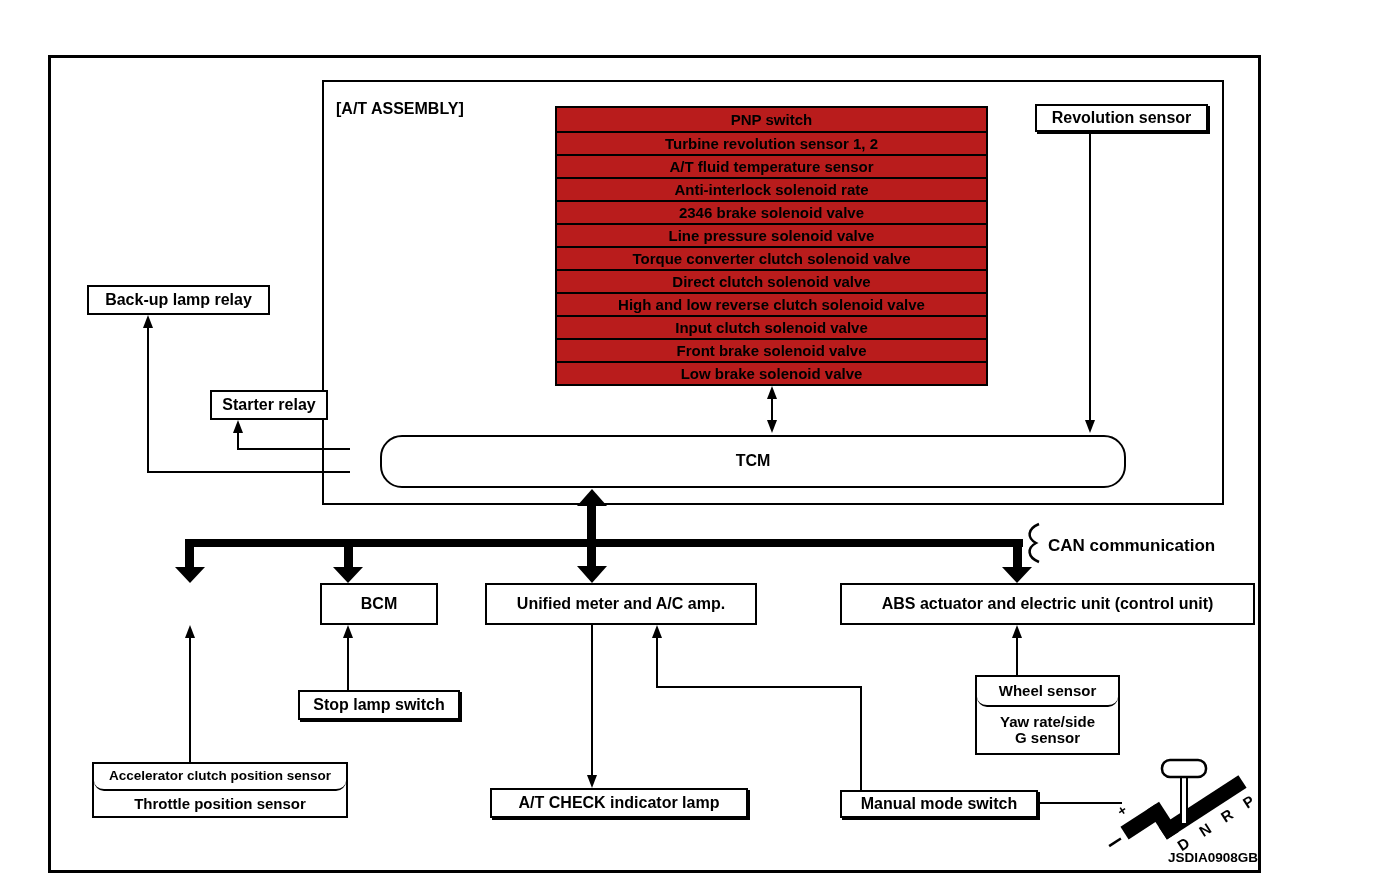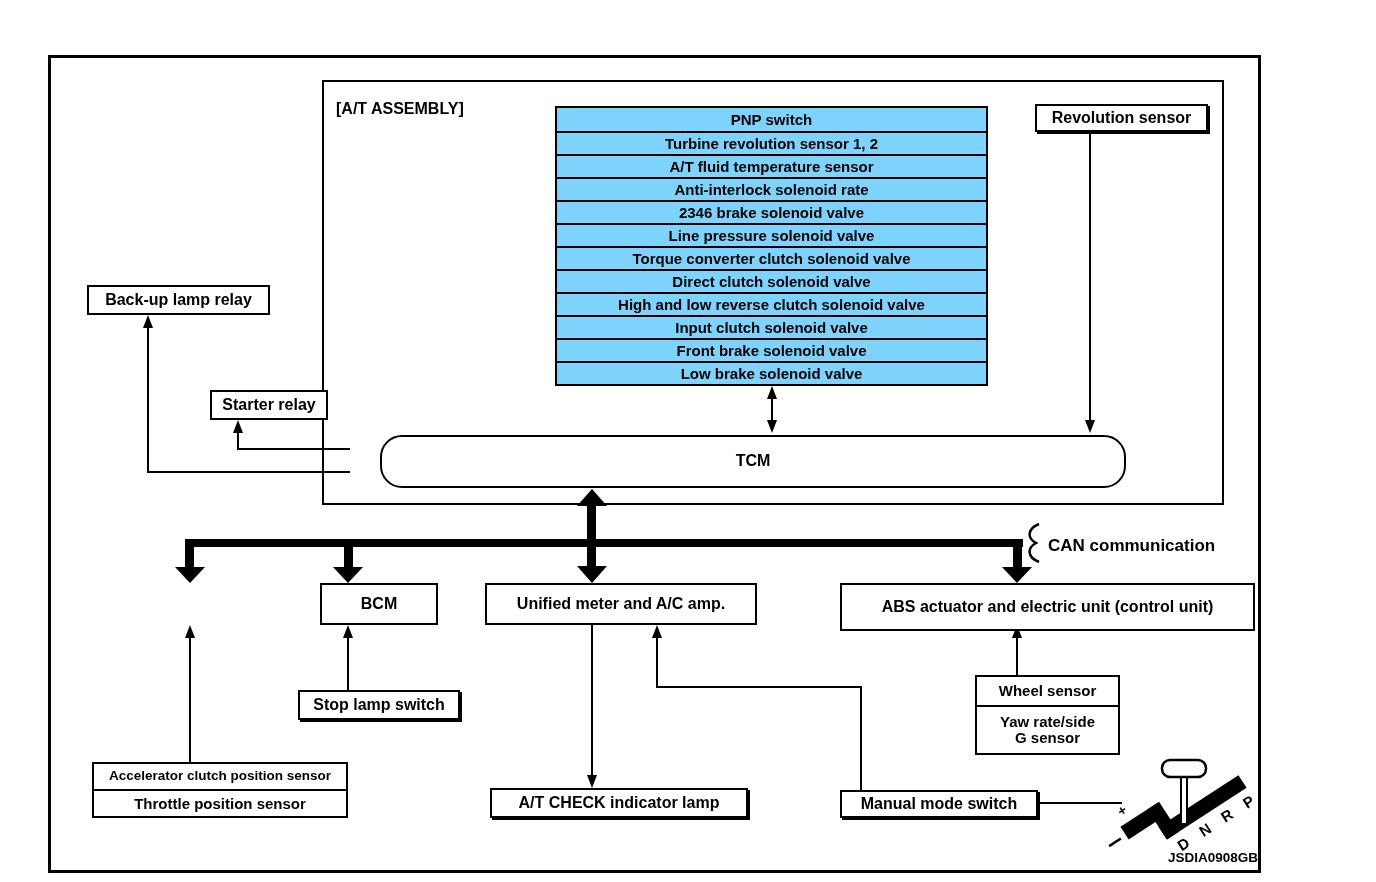--- a/index.html
+++ b/index.html
@@ -12,29 +12,29 @@
   .frame2{position:absolute;border:2px solid #000;background:transparent;z-index:1;}
   svg.overlay{position:absolute;left:0;top:0;z-index:2;}
   .box{
     position:absolute;border:2px solid #000;background:#fff;z-index:3;
     display:flex;align-items:center;justify-content:center;
     font-size:16px;font-weight:bold;text-align:center;line-height:1.05;
     box-sizing:border-box;white-space:nowrap;margin-left:30px;
   }
   .shadowed{box-shadow:2px 2px 0 0 #000;}
   .lbl{position:absolute;z-index:3;font-weight:bold;white-space:nowrap;}
-  .tbl{position:absolute;border:2px solid #000;background:#7dd3fc;z-index:3;box-sizing:border-box;}
+  .tbl{position:absolute;border:2px solid #000;background:#b91c1c;z-index:3;box-sizing:border-box;}
   .trow{
     height:23px;display:flex;align-items:center;justify-content:center;
     font-size:15px;font-weight:bold;border-top:2px solid #000;box-sizing:border-box;
     white-space:nowrap;
   }
   .trow:first-child{border-top:none;}
   .stack{flex-direction:column;}
-  .subrow{display:flex;align-items:center;justify-content:center;width:100%;box-sizing:border-box;}
+  .subrow{display:flex;align-items:center;justify-content:center;width:100%;box-sizing:border-box;border-radius:10px;}
 </style>
 </head>
 <body>
 
 <div id="stage">
 
   <div class="frame" style="left:48px;top:55px;width:1207px;height:812px;"></div>
 
   <div class="frame2" style="left:322px;top:80px;width:898px;height:421px;"></div>
 
@@ -121,21 +121,21 @@
 
   <div class="box" style="left:180px;top:390px;width:118px;height:30px;">Starter relay</div>
 
   <div class="lbl" style="left:1048px;top:536px;font-size:17px;">CAN communication</div>
 
 
   <div class="box" style="left:290px;top:583px;width:118px;height:42px;">BCM</div>
 
   <div class="box" style="left:455px;top:583px;width:272px;height:42px;">Unified meter and A/C amp.</div>
 
-  <div class="box" style="left:810px;top:583px;width:415px;height:48px;">ABS actuator and electric unit (control unit)</div>
+  <div class="box" style="left:810px;top:583px;width:415px;height:42px;">ABS actuator and electric unit (control unit)</div>
 
   <div class="box shadowed" style="left:268px;top:690px;width:162px;height:30px;">Stop lamp switch</div>
 
   <div class="box stack" style="left:62px;top:762px;width:256px;height:56px;padding:0;">
     <div class="subrow" style="height:28px;border-bottom:2px solid #000;font-size:13.5px;">Accelerator clutch position sensor</div>
     <div class="subrow" style="height:26px;font-size:15px;">Throttle position sensor</div>
   </div>
 
   <div class="box shadowed" style="left:460px;top:788px;width:258px;height:30px;">A/T CHECK indicator lamp</div>
 

